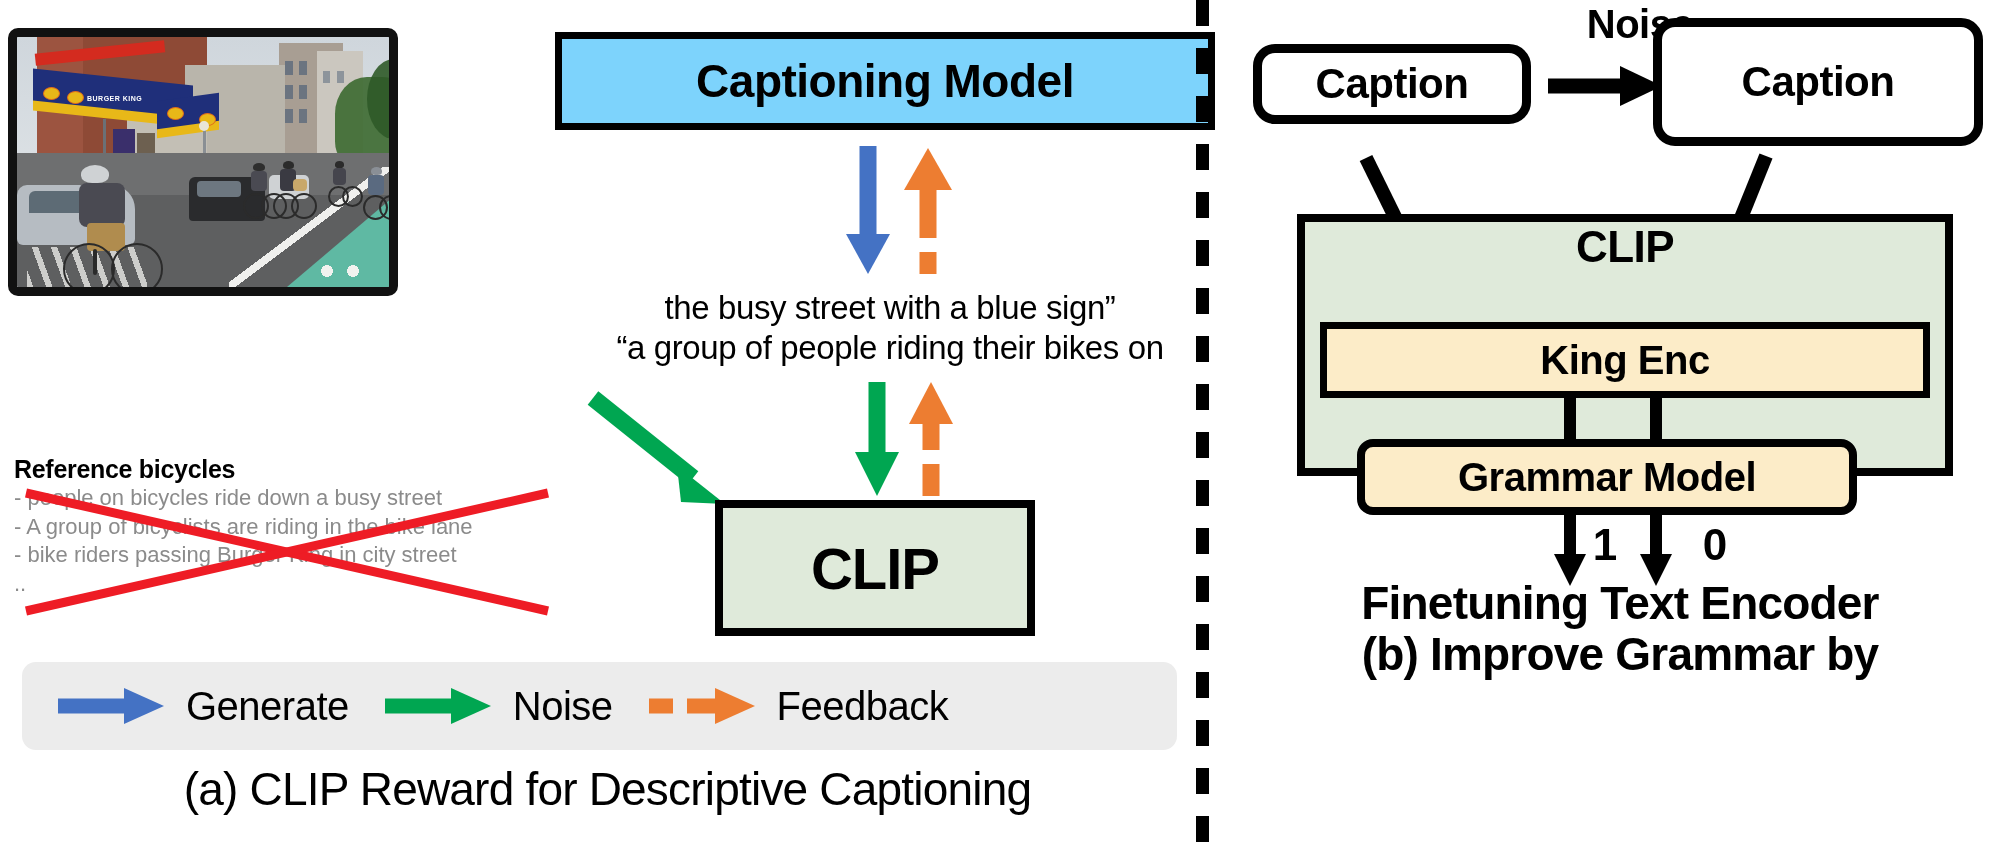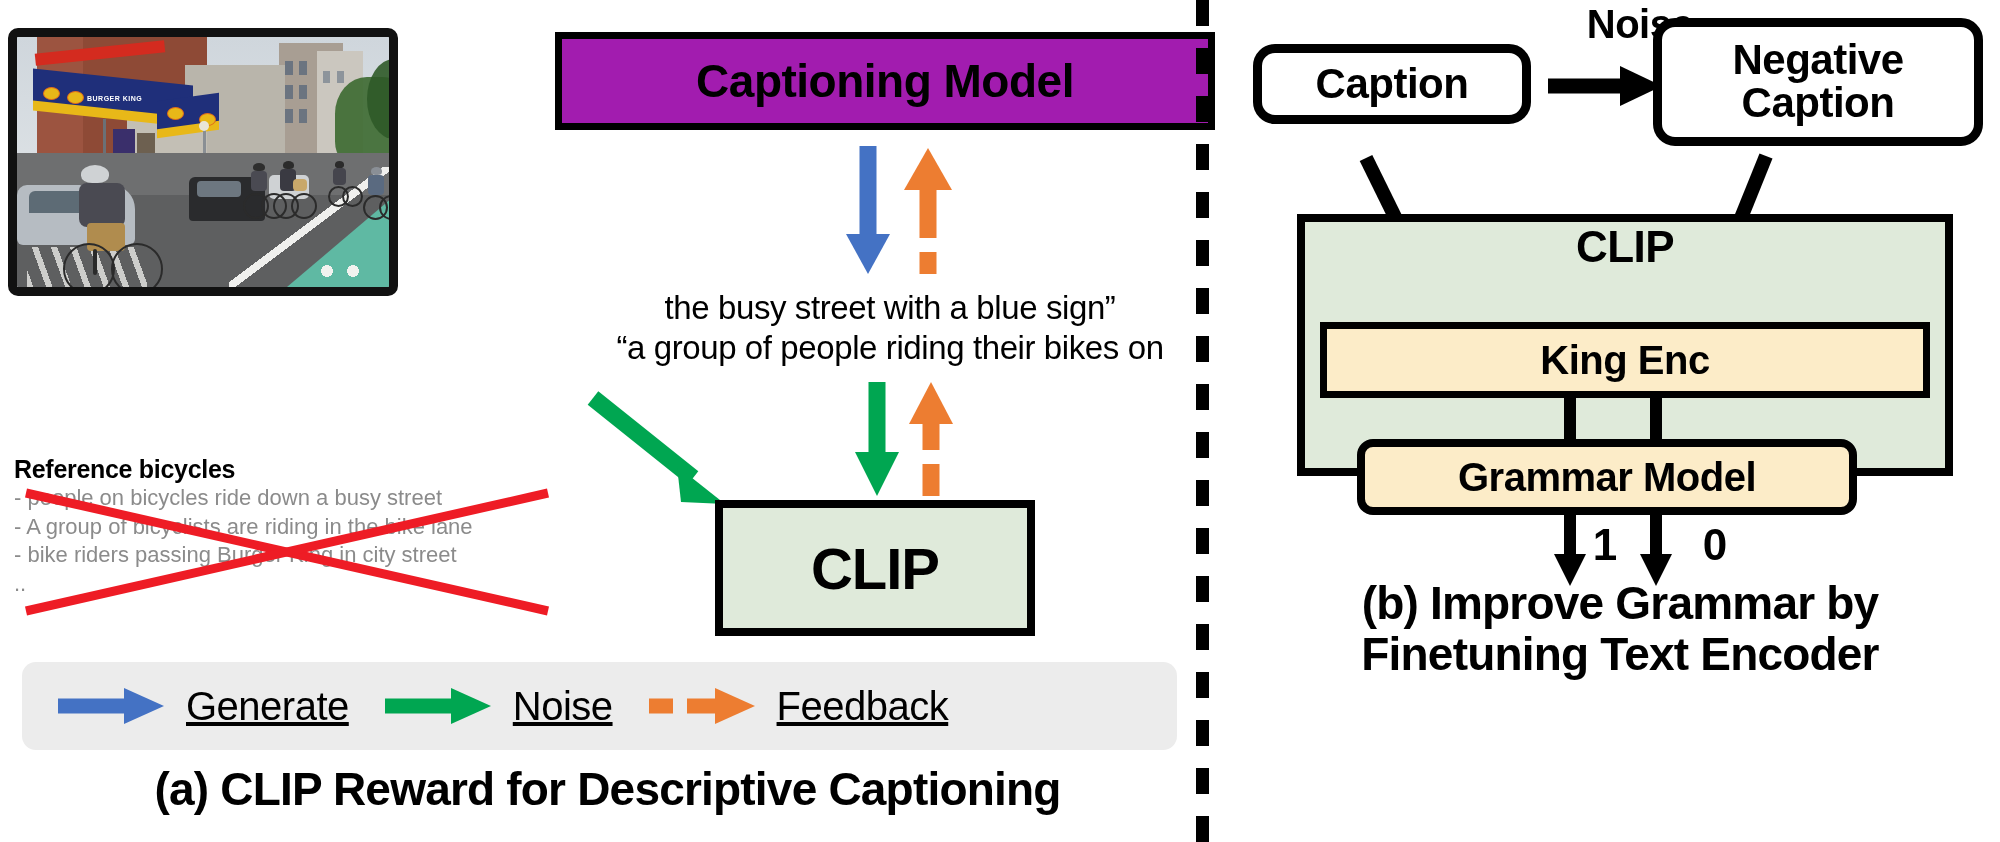--- a/index.html
+++ b/index.html
@@ -56,41 +56,41 @@
       background:radial-gradient(circle at 8px 16px,#f2f2ef 0 6px,transparent 6px),
                  radial-gradient(circle at 34px 16px,#f2f2ef 0 6px,transparent 6px);}
 
   
   #refblock{left:14px;top:455px;width:600px;}
   #ref-title{font-weight:bold;font-size:25px;letter-spacing:-.3px;}
   .ref-line{color:#8b8b8b;font-size:22px;line-height:1.30;white-space:nowrap;}
   #crossout{left:8px;top:487px;width:560px;height:130px;pointer-events:none;}
 
   
-  #cap-model{left:555px;top:32px;width:660px;height:98px;background:#a21caf;
+  #cap-model{left:555px;top:32px;width:660px;height:98px;background:#7dd3fc;
       border:7px solid #000;box-sizing:border-box;display:flex;align-items:center;justify-content:center;}
   #cap-model span{font-size:46px;font-weight:bold;letter-spacing:-.5px;}
 
   
   #gen-caption{left:540px;top:288px;width:700px;text-align:center;
       font-size:33px;line-height:1.20;letter-spacing:-.4px;}
 
   
   #clip-a{left:715px;top:500px;width:320px;height:136px;background:#dfeada;
       border:8px solid #000;box-sizing:border-box;display:flex;align-items:center;justify-content:center;}
   #clip-a span{font-size:58px;font-weight:bold;letter-spacing:-1px;}
 
   
   #legend{left:22px;top:662px;width:1155px;height:88px;background:#ececec;border-radius:14px;
       display:flex;align-items:center;gap:34px;padding:0 34px;box-sizing:border-box;}
-  .legend-item{display:flex;align-items:center;gap:18px;text-decoration:underline;}
+  .legend-item{display:flex;align-items:center;gap:18px;}
   .legend-item .lbl{font-size:40px;letter-spacing:-.5px;}
 
   
-  #cap-a{left:0px;top:762px;width:1215px;text-align:center;font-size:46px;font-weight:bold;letter-spacing:-.8px;}
+  #cap-a{left:0px;top:762px;width:1215px;text-align:center;font-size:46px;font-weight:normal;letter-spacing:-.8px;}
   #cap-b{left:1240px;top:578px;width:760px;text-align:center;font-size:46px;font-weight:bold;
       letter-spacing:-.8px;line-height:1.10;}
 
   
   #divider{left:1196px;top:0;width:13px;height:842px;
       background:repeating-linear-gradient(to bottom,#000 0 26px,transparent 26px 48px);}
 
   
   .rbox{background:#fff;border:9px solid #000;border-radius:22px;box-sizing:border-box;
       display:flex;align-items:center;justify-content:center;text-align:center;
@@ -282,21 +282,20 @@
 
 <div class="abs" id="b-noise">Noise</div>
 
 <svg class="abs" style="left:1546px;top:64px;" width="120" height="44" viewBox="0 0 120 44">
   <line x1="2" y1="22" x2="78" y2="22" stroke="#000" stroke-width="15"></line>
   <polygon points="116,22 74,2 74,42" fill="#000"></polygon>
 </svg>
 
 <div class="abs rbox" id="b-negcaption">
   <div>
-    <div>Negative</div>
     <div>Caption</div>
   </div>
 </div>
 
 <svg class="abs" style="left:1360px;top:152px;" width="130" height="180" viewBox="0 0 130 180">
   <line x1="6" y1="6" x2="66" y2="128" stroke="#000" stroke-width="14"></line>
   <polygon points="88,172 50,122 80,118" fill="#000"></polygon>
 </svg>
 <svg class="abs" style="left:1700px;top:150px;" width="130" height="180" viewBox="0 0 130 180">
   <line x1="66" y1="6" x2="20" y2="120" stroke="#000" stroke-width="14"></line>
@@ -324,15 +323,15 @@
   <line x1="14" y1="0" x2="14" y2="44" stroke="#000" stroke-width="12"></line>
   <polygon points="14,72 -2,40 30,40" fill="#000"></polygon>
   <line x1="100" y1="0" x2="100" y2="44" stroke="#000" stroke-width="12"></line>
   <polygon points="100,72 84,40 116,40" fill="#000"></polygon>
 </svg>
 
 <div class="abs" id="b-out1">1</div>
 <div class="abs" id="b-out0">0</div>
 
 <div class="abs" id="cap-b">
+  <div>Finetuning Text Encoder</div>
   <div>(b) Improve Grammar by</div>
-  <div>Finetuning Text Encoder</div>
 </div>
 
 </body></html>

